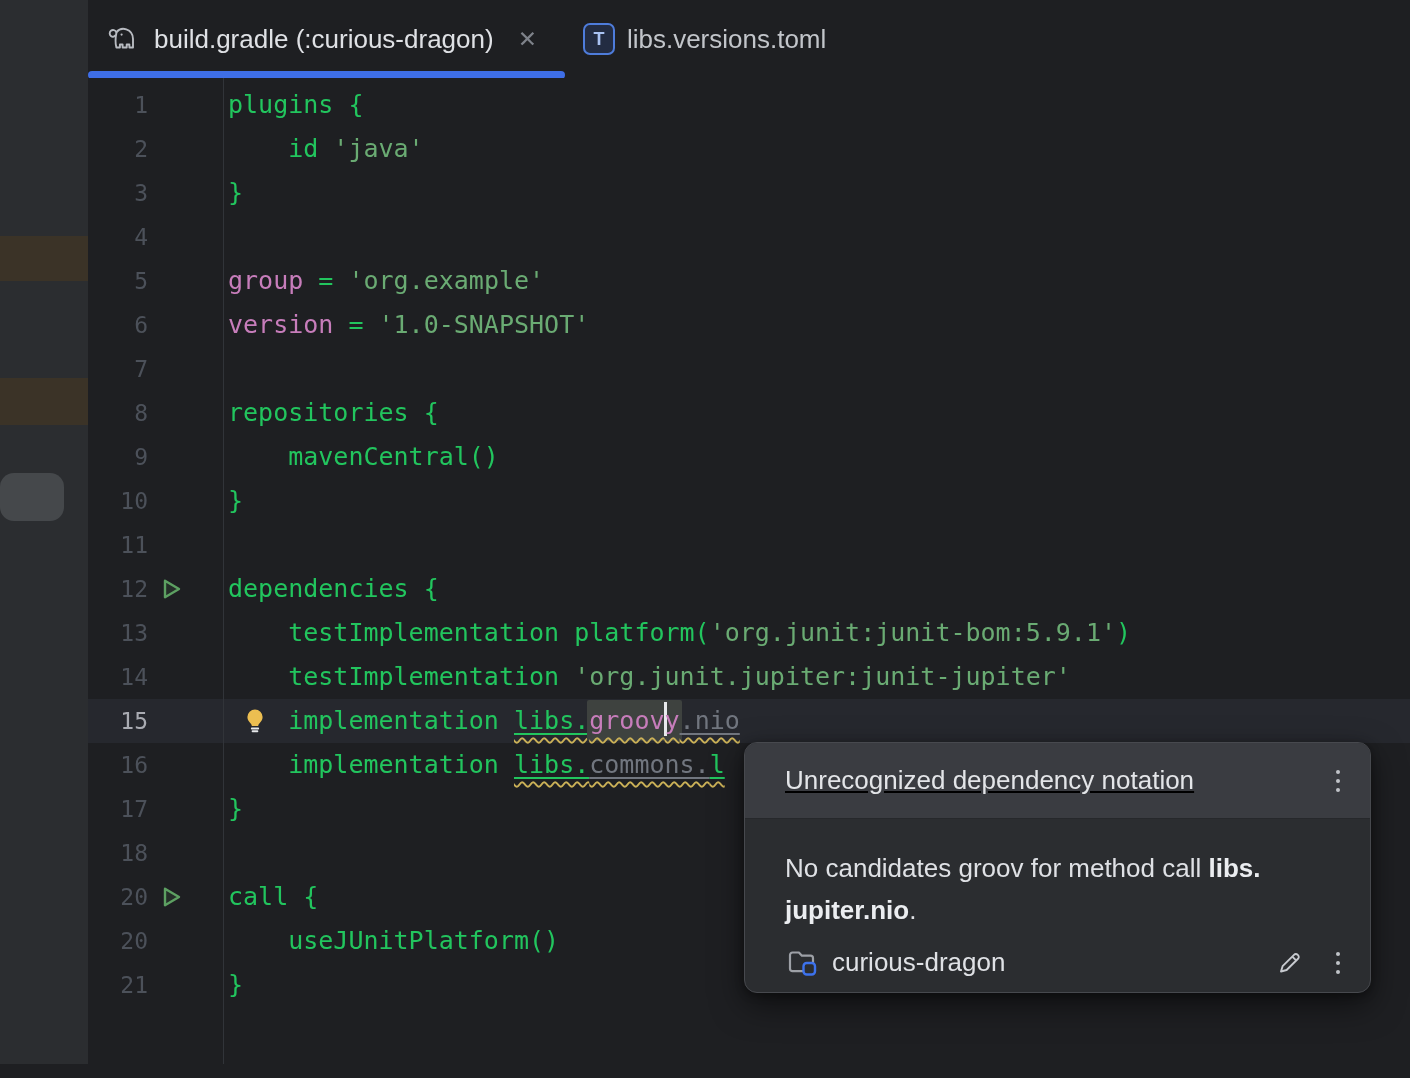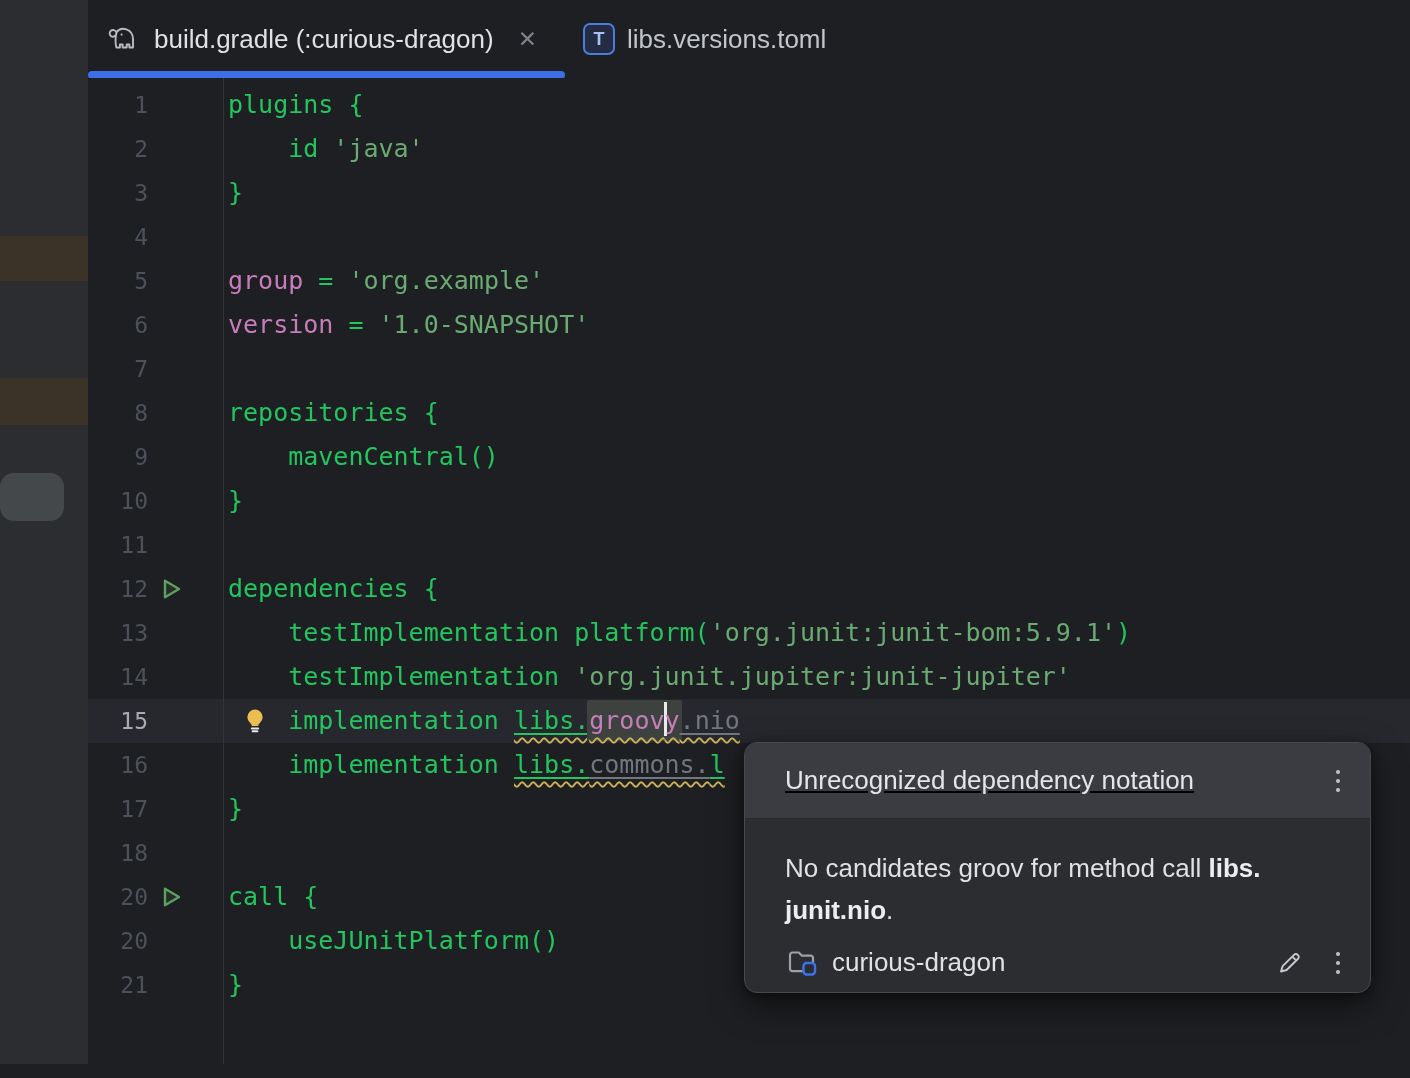--- a/index.html
+++ b/index.html
@@ -197,21 +197,21 @@
     <div class="phead">
       <span class="ptitle">Unrecognized dependency notation</span>
       <span class="kebab">
           <i></i>
           <i></i>
           <i></i>
         </span>
     </div>
     <div class="pbody">
       <span>No candidates groov for method call </span><b>libs.</b><br>
-      <b>junit.nio</b><span>.</span>
+      <b>jupiter.nio</b><span>.</span>
     </div>
     <div class="pfoot">
       <span>
         <svg width="34" height="31" viewBox="0 0 34 31">
           <path d="M5 8 a2.5 2.5 0 0 1 2.5 -2.5 h6.4 l3 3.2 h8.6 a2.5 2.5 0 0 1 2.5 2.5 v10.5 a2.5 2.5 0 0 1 -2.5 2.5 H7.5 A2.5 2.5 0 0 1 5 21.7 Z" fill="none" stroke="#9DA0A6" stroke-width="2.2" stroke-linejoin="round"></path>
           <rect x="18.5" y="16" width="11.5" height="11.5" rx="3.2" fill="#2B2D30" stroke="#3D72EC" stroke-width="2.4"></rect>
         </svg>
       </span>
       <span class="mname">curious-dragon</span>
       <span class="spacer"></span>

